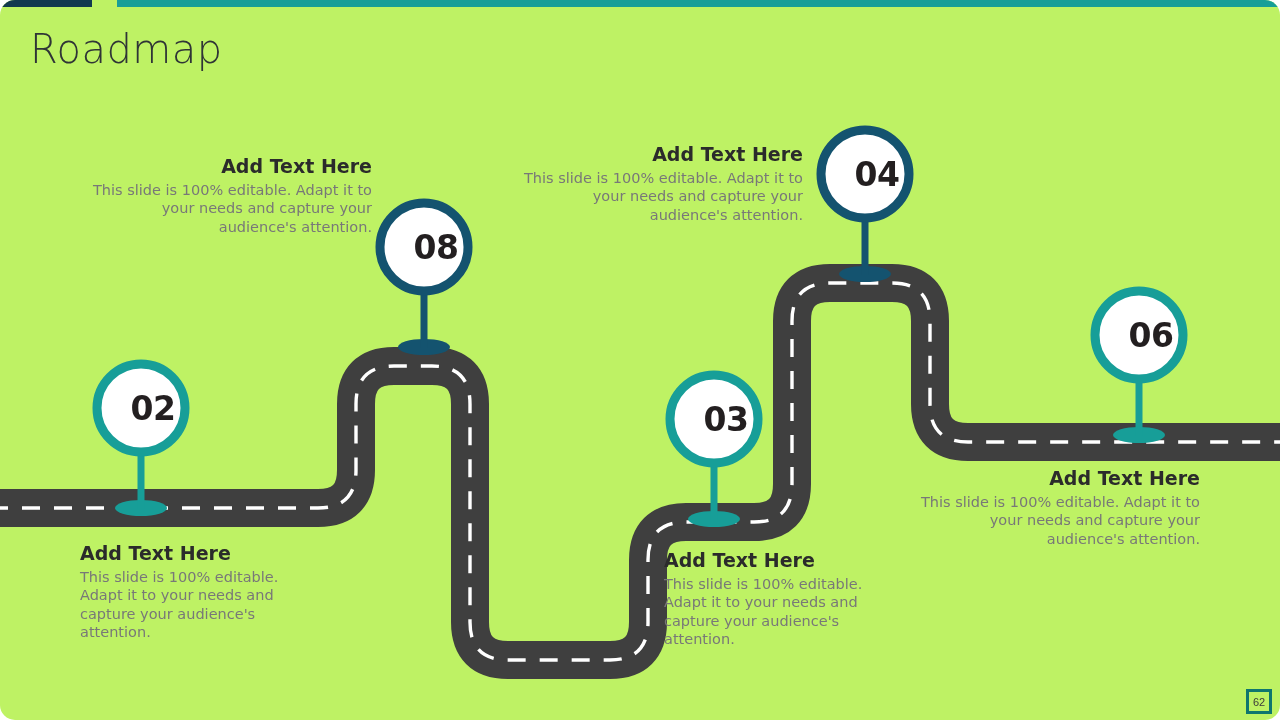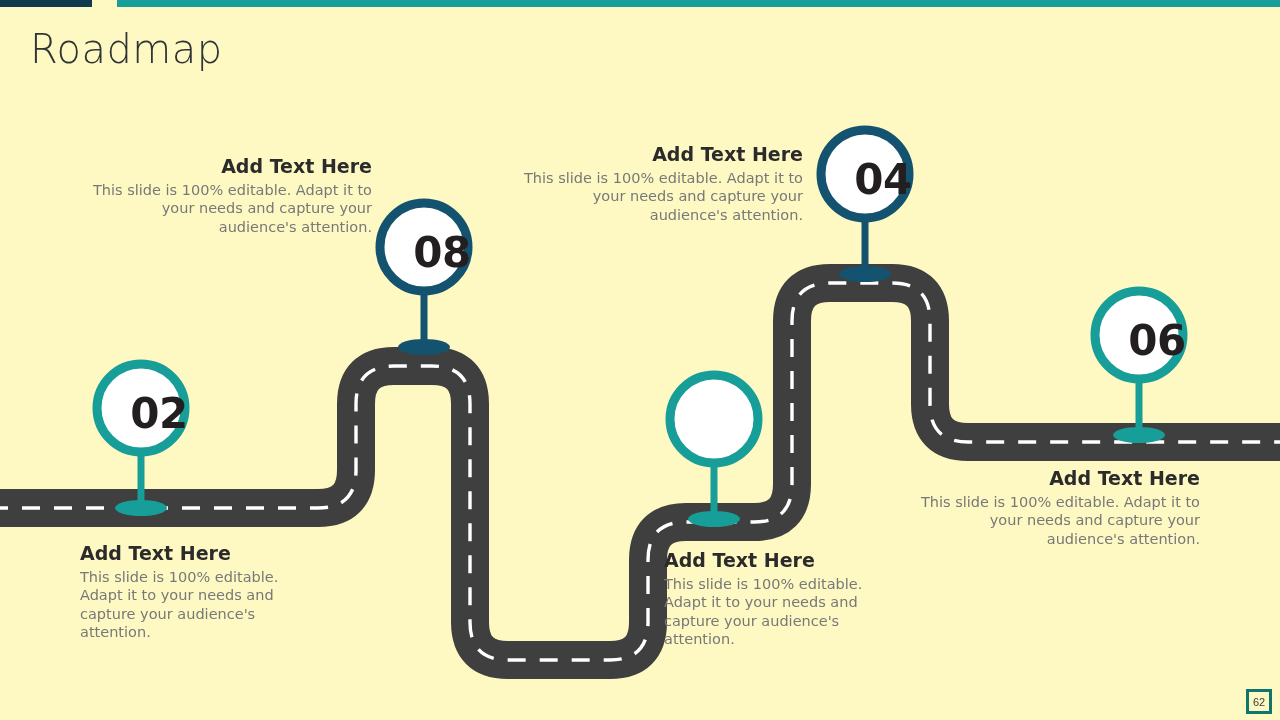--- a/index.html
+++ b/index.html
@@ -8,22 +8,23 @@
     padding: 0;
     background: #ffffff;
   }
   body {
     font-family: "Liberation Sans", sans-serif;
   }
   #slide {
     position: relative;
     width: 1280px;
     height: 720px;
-    background: #fef9c3;
+    background: #bef264;
     overflow: hidden;
+    border-radius: 15px;
   }
 
   
   #topbar-navy {
     position: absolute;
     left: 0;
     top: 0;
     width: 92px;
     height: 7px;
     background: #123a4f;
@@ -58,24 +59,24 @@
     height: 720px;
   }
 
   
   .pin {
     position: absolute;
   }
   .pin-svg { display: block; }
   .pin-number {
     position: absolute;
-    left: 18px;
+    left: 12px;
     width: 100%;
     text-align: center;
-    font-size: 42px;
+    font-size: 33px;
     font-weight: bold;
     color: #231f20;
     font-family: "DejaVu Sans", sans-serif;
     letter-spacing: -0.5px;
     pointer-events: none;
   }
 
   
   .text-block {
     position: absolute;
@@ -193,20 +194,21 @@
     <div class="pin-number" style="top:34px;">08</div>
   </div>
 
   <div class="pin" id="pin-03" style="left:659px; top:366px; width:110px; height:165px;">
     <svg class="pin-svg" width="110" height="165" viewBox="0 0 110 165">
       <ellipse cx="55" cy="153" rx="26" ry="8" fill="#179e98"></ellipse>
       <rect x="51.5" y="92" width="7" height="62" fill="#179e98"></rect>
       <path d="M 36,78 L 55,100 L 74,78 Z" fill="#179e98"></path>
       <circle cx="55" cy="53" r="44" fill="#ffffff" stroke="#179e98" stroke-width="9"></circle>
     </svg>
+    <div class="pin-number" style="top:34px;">03</div>
   </div>
 
   <div class="pin" id="pin-04" style="left:810px; top:121px; width:110px; height:165px;">
     <svg class="pin-svg" width="110" height="165" viewBox="0 0 110 165">
       <ellipse cx="55" cy="153" rx="26" ry="8" fill="#14536f"></ellipse>
       <rect x="51.5" y="92" width="7" height="62" fill="#14536f"></rect>
       <path d="M 36,78 L 55,100 L 74,78 Z" fill="#14536f"></path>
       <circle cx="55" cy="53" r="44" fill="#ffffff" stroke="#14536f" stroke-width="9"></circle>
     </svg>
     <div class="pin-number" style="top:34px;">04</div>

